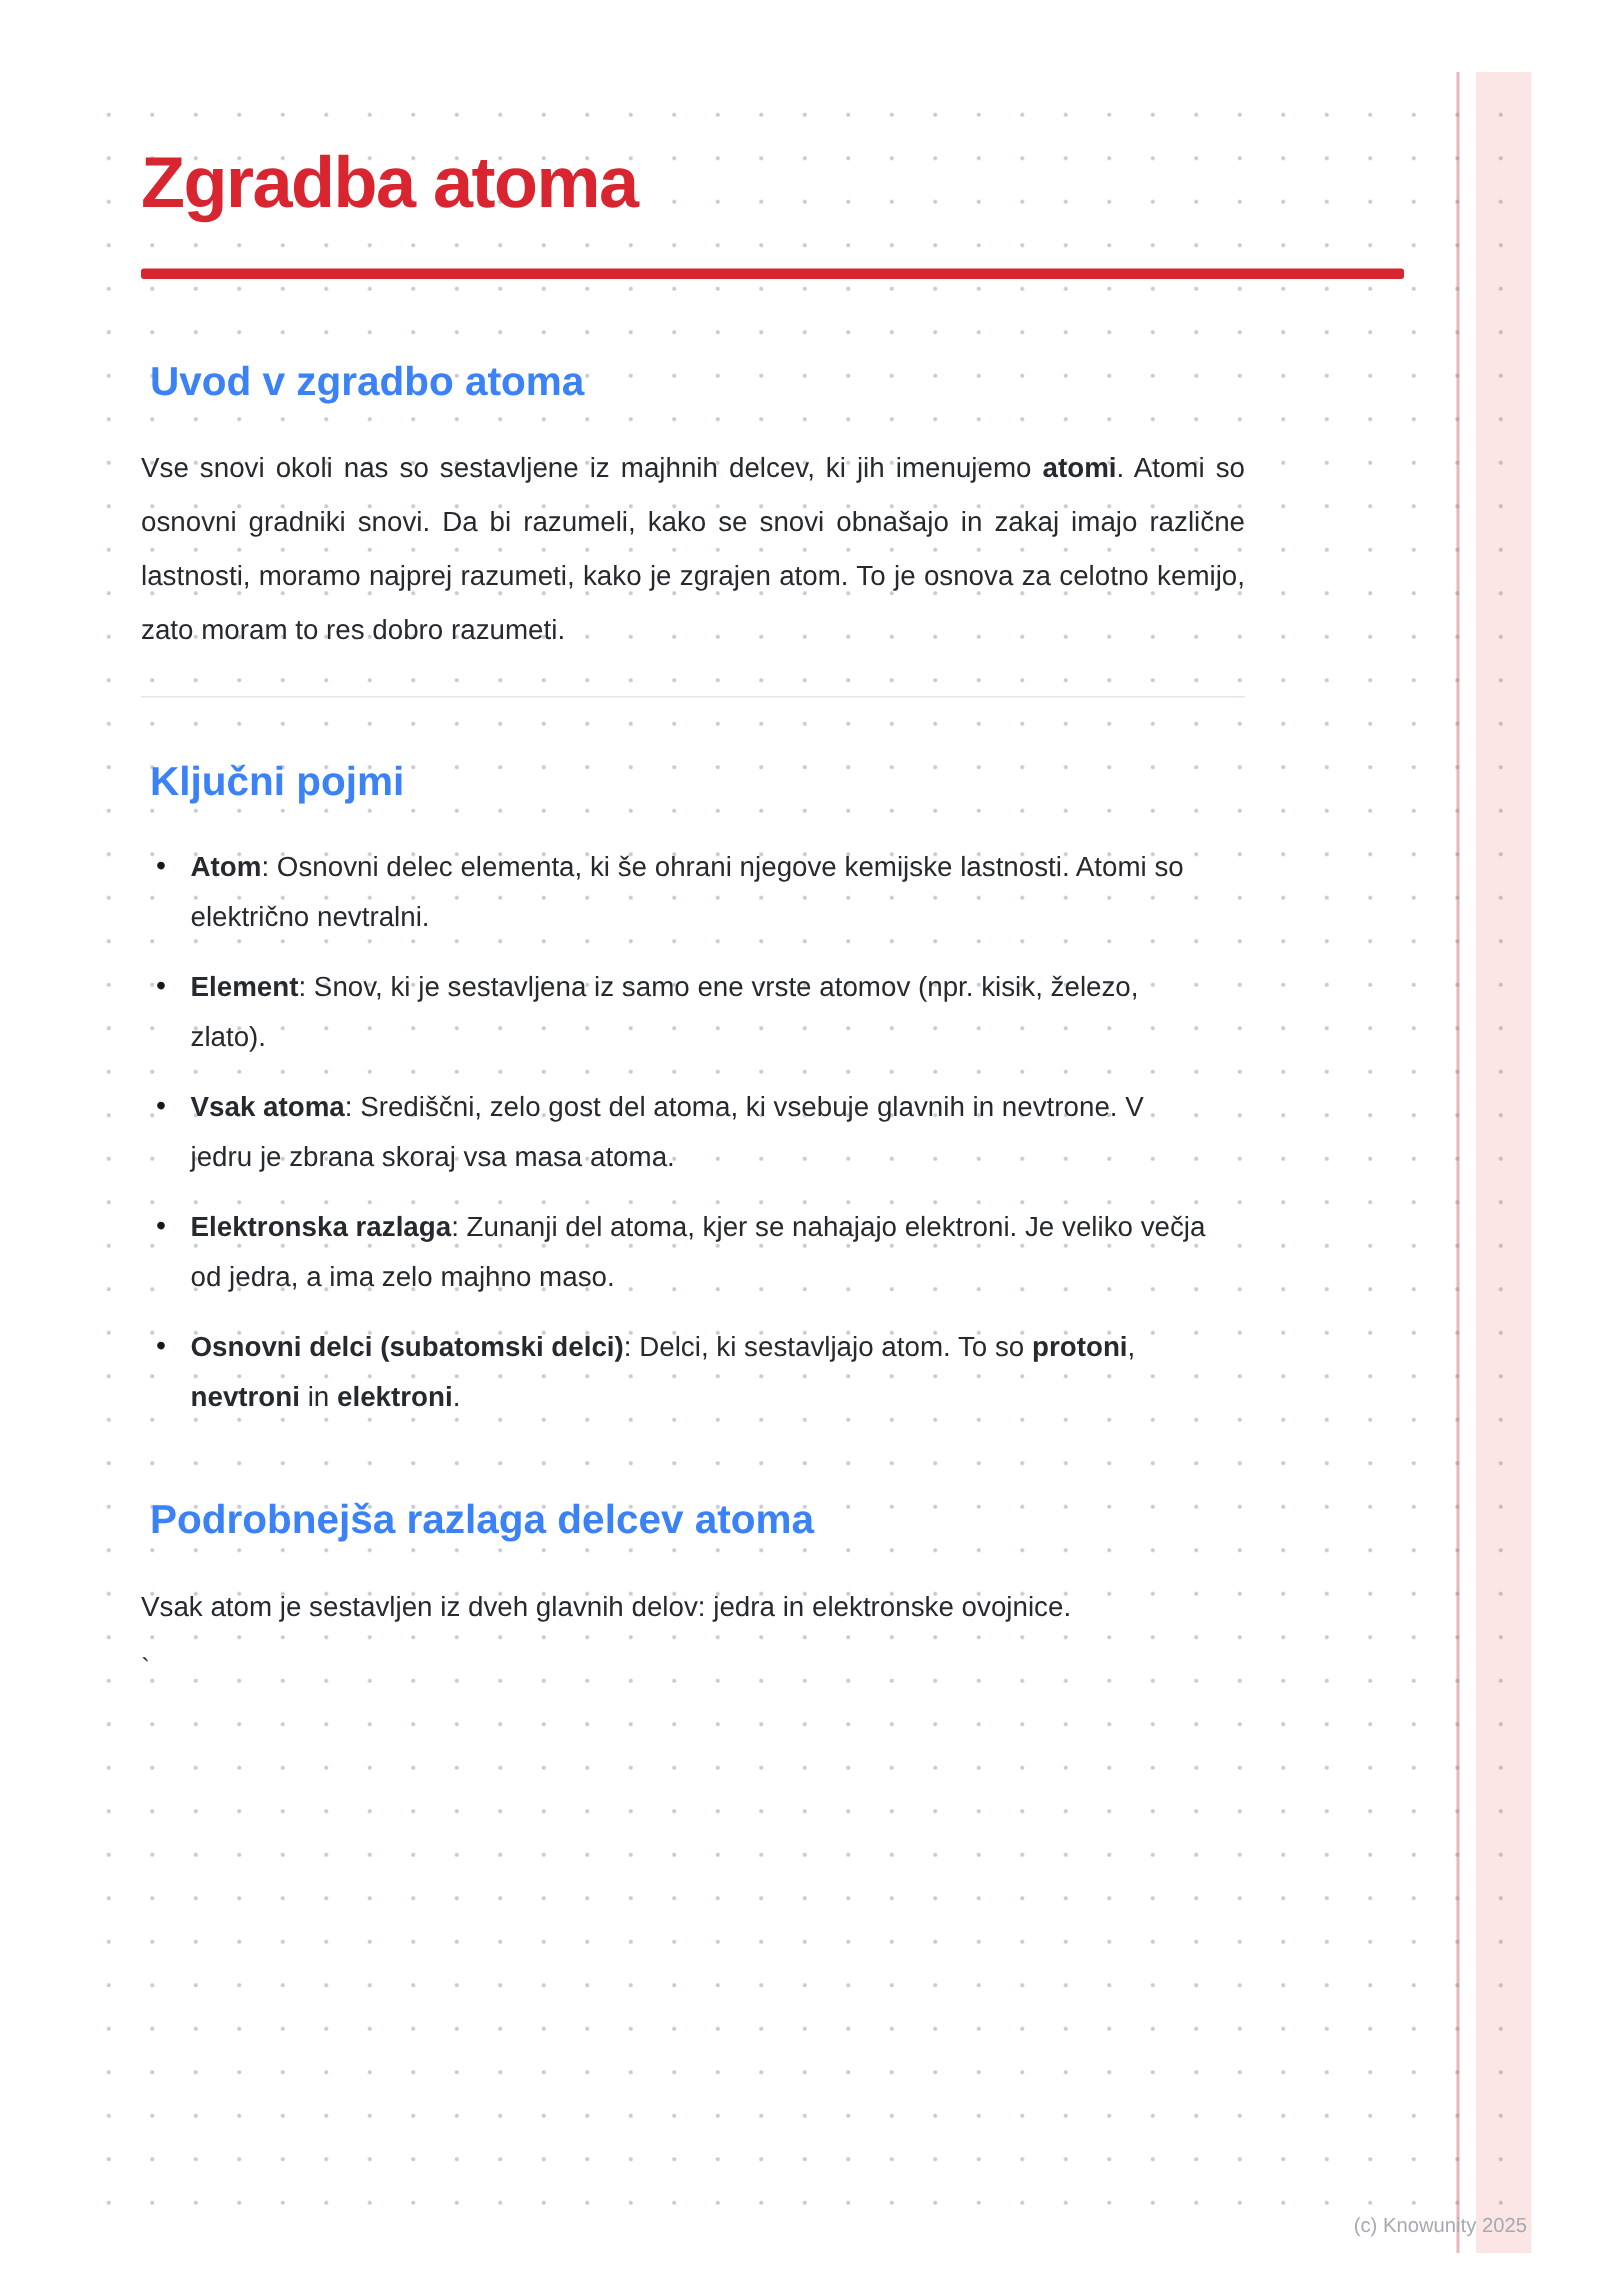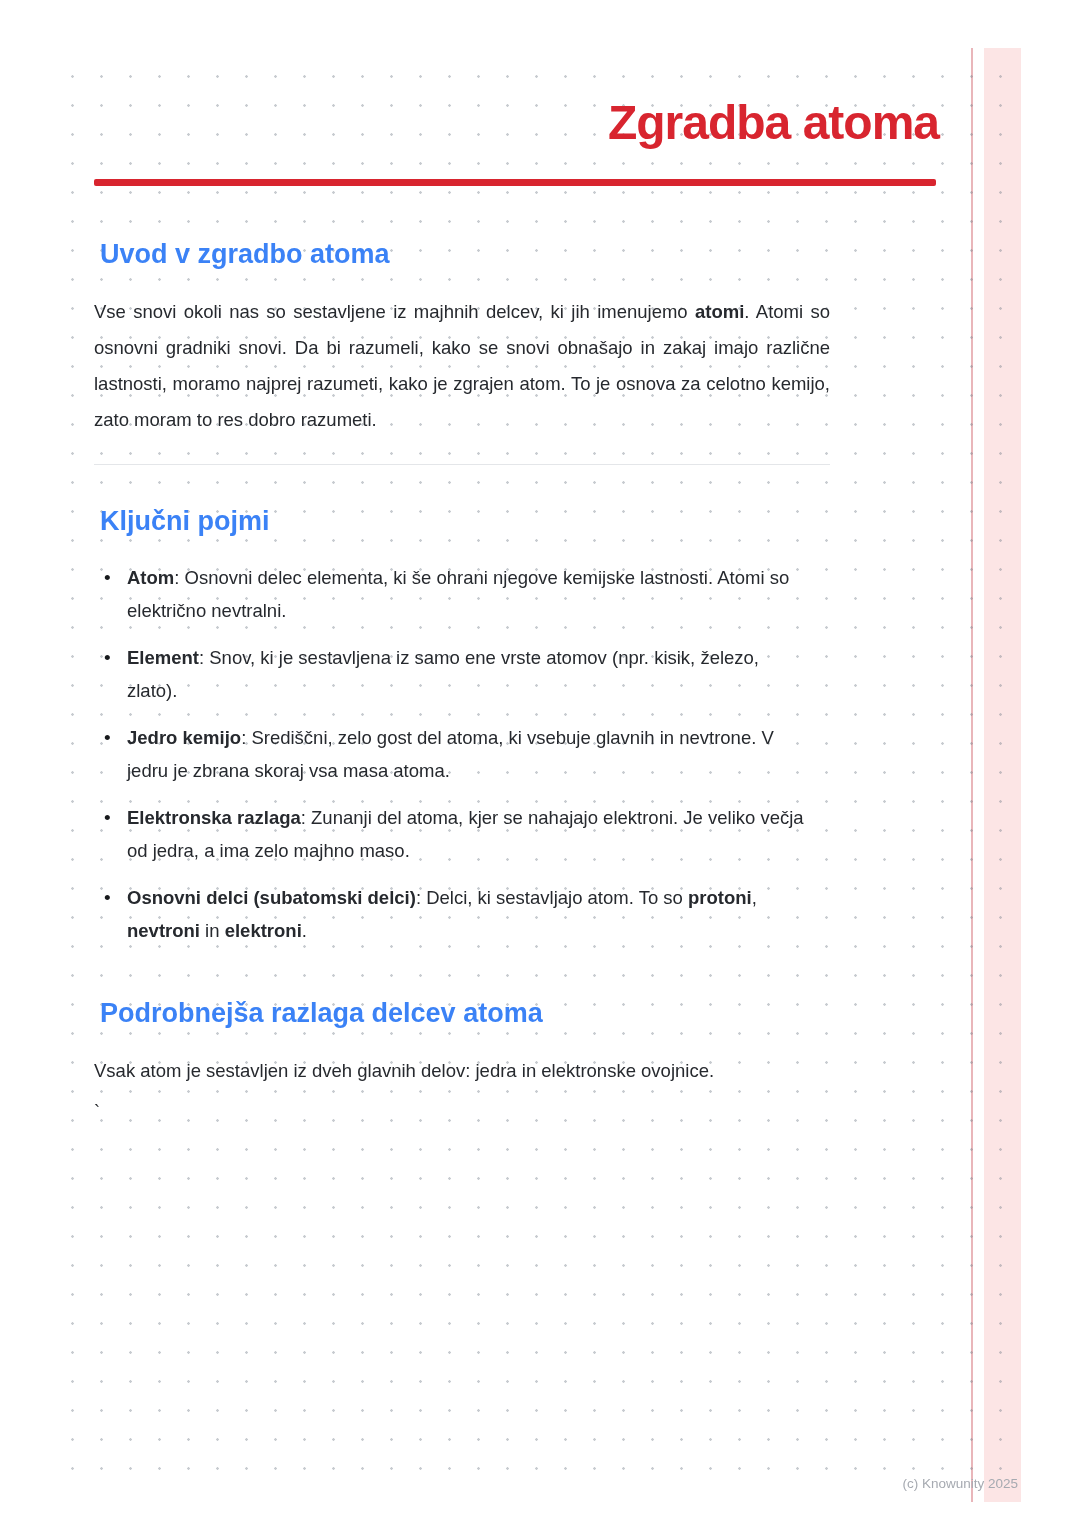--- a/index.html
+++ b/index.html
@@ -51,21 +51,20 @@
     width: 845px;
   }
 
   h1.page-title {
     margin: 0 0 30px 0;
     font-size: 48px;
     line-height: 53px;
     font-weight: 800;
     letter-spacing: -1px;
     color: #d8252f;
-    text-align: right;
   }
 
   .title-rule {
     width: 842px;
     height: 7px;
     background: #d8252f;
     border-radius: 2px;
     margin: 0 0 52px 0;
   }
 
@@ -163,21 +162,21 @@
     <li>
       <span class="bullet-marker">•</span>
       <div class="li-text"><b>Atom</b><span>: Osnovni delec elementa, ki še ohrani njegove kemijske lastnosti. Atomi so električno nevtralni.</span></div>
     </li>
     <li>
       <span class="bullet-marker">•</span>
       <div class="li-text"><b>Element</b><span>: Snov, ki je sestavljena iz samo ene vrste atomov (npr. kisik, železo, zlato).</span></div>
     </li>
     <li>
       <span class="bullet-marker">•</span>
-      <div class="li-text"><b>Jedro kemijo</b><span>: Središčni, zelo gost del atoma, ki vsebuje glavnih in nevtrone. V jedru je zbrana skoraj vsa masa atoma.</span></div>
+      <div class="li-text"><b>Vsak atoma</b><span>: Središčni, zelo gost del atoma, ki vsebuje glavnih in nevtrone. V jedru je zbrana skoraj vsa masa atoma.</span></div>
     </li>
     <li>
       <span class="bullet-marker">•</span>
       <div class="li-text"><b>Elektronska razlaga</b><span>: Zunanji del atoma, kjer se nahajajo elektroni. Je veliko večja od jedra, a ima zelo majhno maso.</span></div>
     </li>
     <li>
       <span class="bullet-marker">•</span>
       <div class="li-text"><b>Osnovni delci (subatomski delci)</b><span>: Delci, ki sestavljajo atom. To so </span><b>protoni</b><span>, </span><b>nevtroni</b><span> in </span><b>elektroni</b><span>.</span></div>
     </li>
   </ul>

